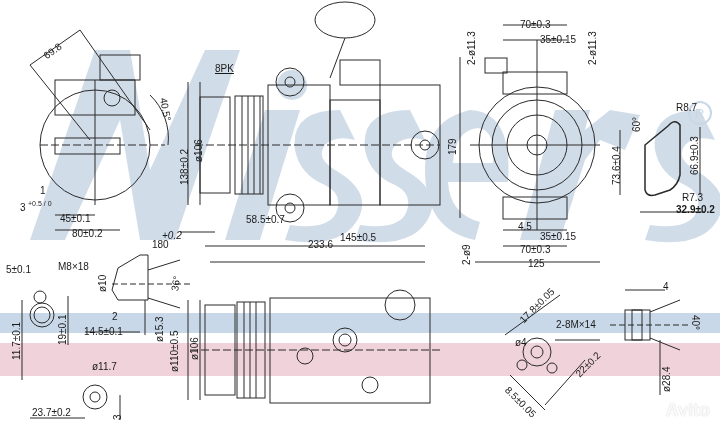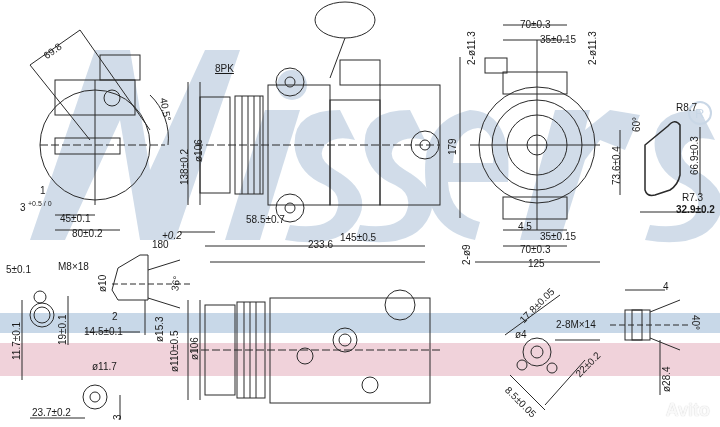--- a/index.html
+++ b/index.html
@@ -215,21 +215,21 @@
   <div class="lbl rot" style="left:155px;top:342px;transform:rotate(-90deg);">ø15.3</div>
 
   <div class="lbl rot" style="left:170px;top:372px;transform:rotate(-90deg);">ø110±0.5</div>
   <div class="lbl rot" style="left:190px;top:360px;transform:rotate(-90deg);">ø106</div>
 
   <div class="lbl" style="left:92px;top:362px;">ø11.7</div>
   <div class="lbl" style="left:32px;top:408px;">23.7±0.2</div>
   <div class="lbl rot" style="left:113px;top:420px;transform:rotate(-90deg);">3</div>
 
   <div class="lbl rot" style="left:518px;top:318px;transform:rotate(-45deg);">17.8±0.05</div>
-  <div class="lbl" style="left:484px;top:330px;padding-left:31px;">ø4</div>
+  <div class="lbl" style="left:484px;top:338px;padding-left:31px;">ø4</div>
   <div class="lbl" style="left:556px;top:320px;">2-8M×14</div>
   <div class="lbl rot" style="left:574px;top:372px;transform:rotate(-45deg);">22±0.2</div>
   <div class="lbl rot" style="left:510px;top:385px;transform:rotate(45deg);">8.5±0.05</div>
 
   <div class="lbl" style="left:663px;top:282px;">4</div>
   <div class="lbl rot" style="left:700px;top:315px;transform:rotate(90deg);">40°</div>
   <div class="lbl rot" style="left:662px;top:392px;transform:rotate(-90deg);">ø28.4</div>
 
   <div class="avito">Avito</div>
 </div>

